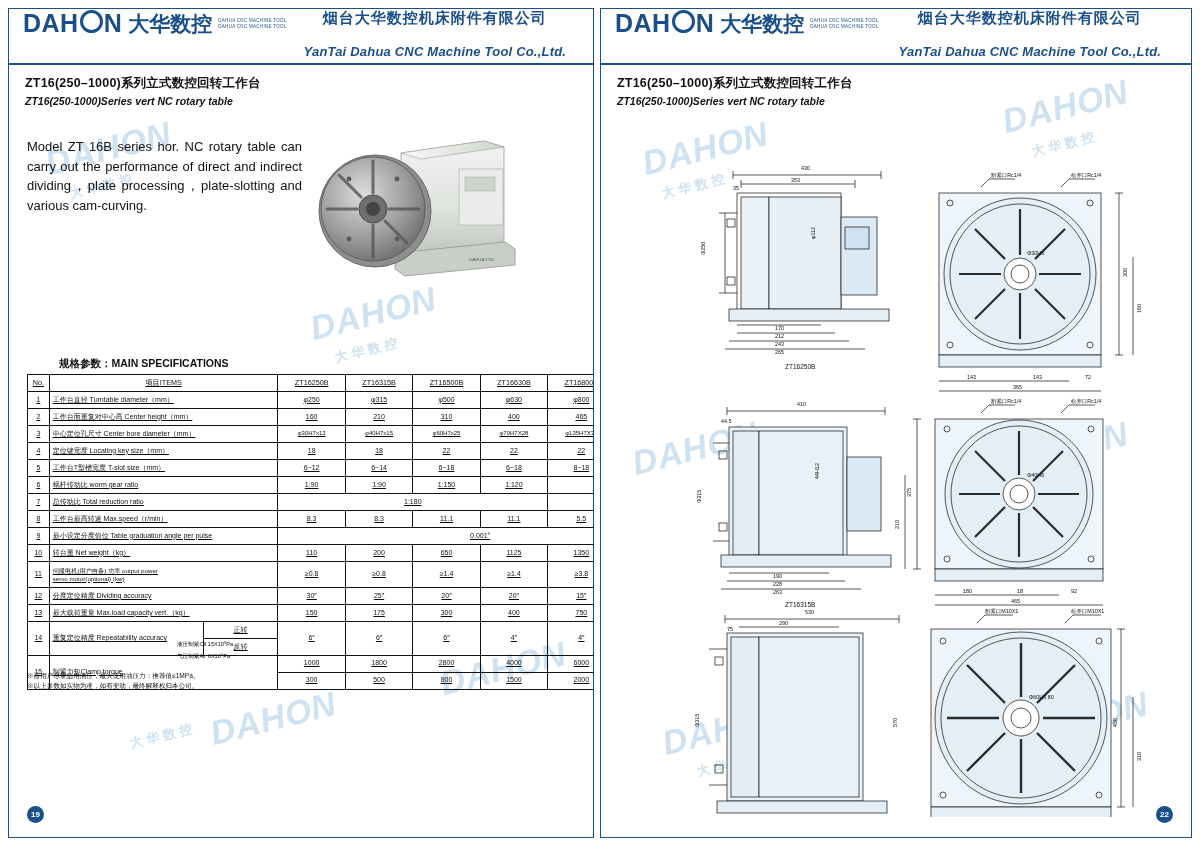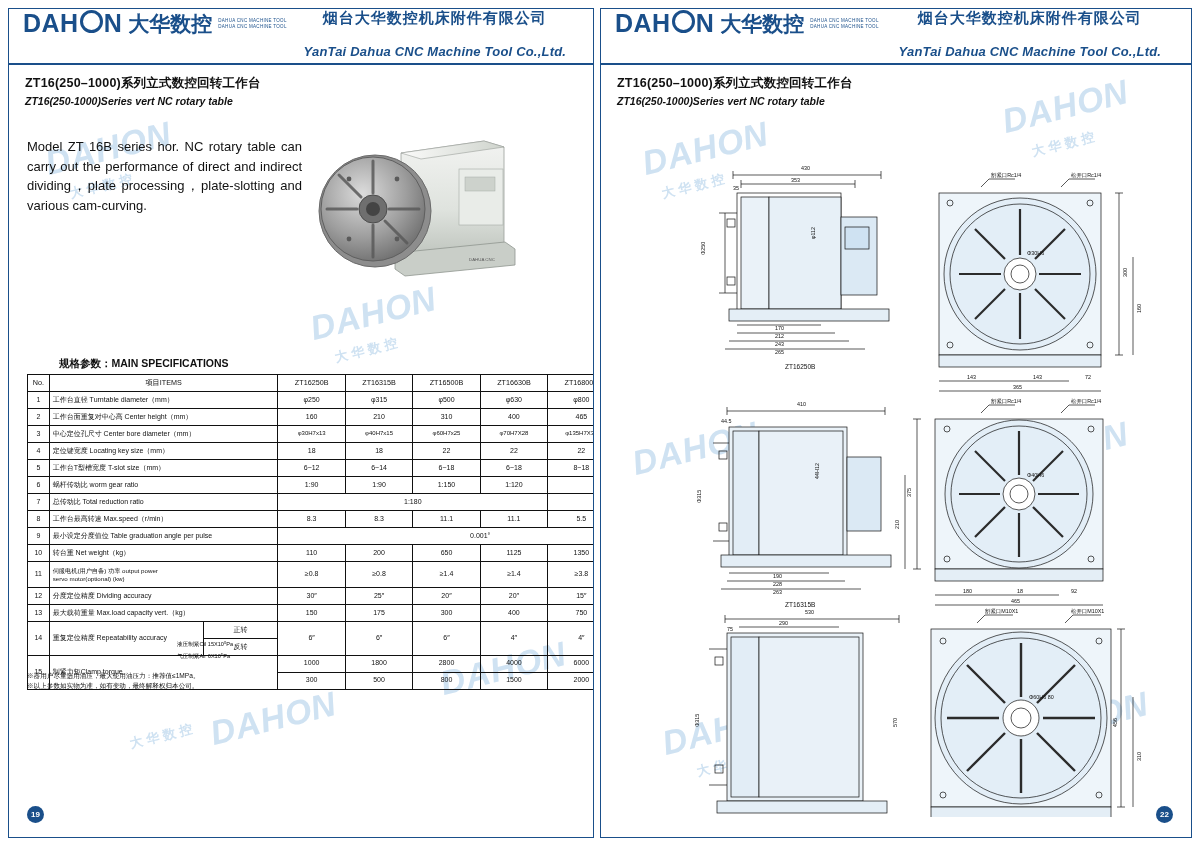--- a/index.html
+++ b/index.html
@@ -80,21 +80,21 @@
     position:absolute;z-index:3;left:300px;top:110px;width:272px;height:160px;
   }
   .photo svg{display:block;}
 
   
   .spec-head{
     position:absolute;z-index:3;left:18px;top:348px;
     font-size:10.5px;font-weight:bold;color:#111;margin-left:32px;
   }
   
-  .tbl-wrap{position:absolute;z-index:3;left:18px;top:365px;width:656px;}
+  .tbl-wrap{position:absolute;z-index:3;left:18px;top:365px;width:656px;text-decoration:underline;}
   table{border-collapse:collapse;width:100%;font-size:7px;color:#111;table-layout:fixed;}
   table td,table th{
     border:0.8px solid #111;
     padding:1px 2px;
     text-align:center;
     line-height:1.2;
     height:14px;
     overflow:hidden;
   }
   th{font-weight:normal;font-size:7.2px;}

